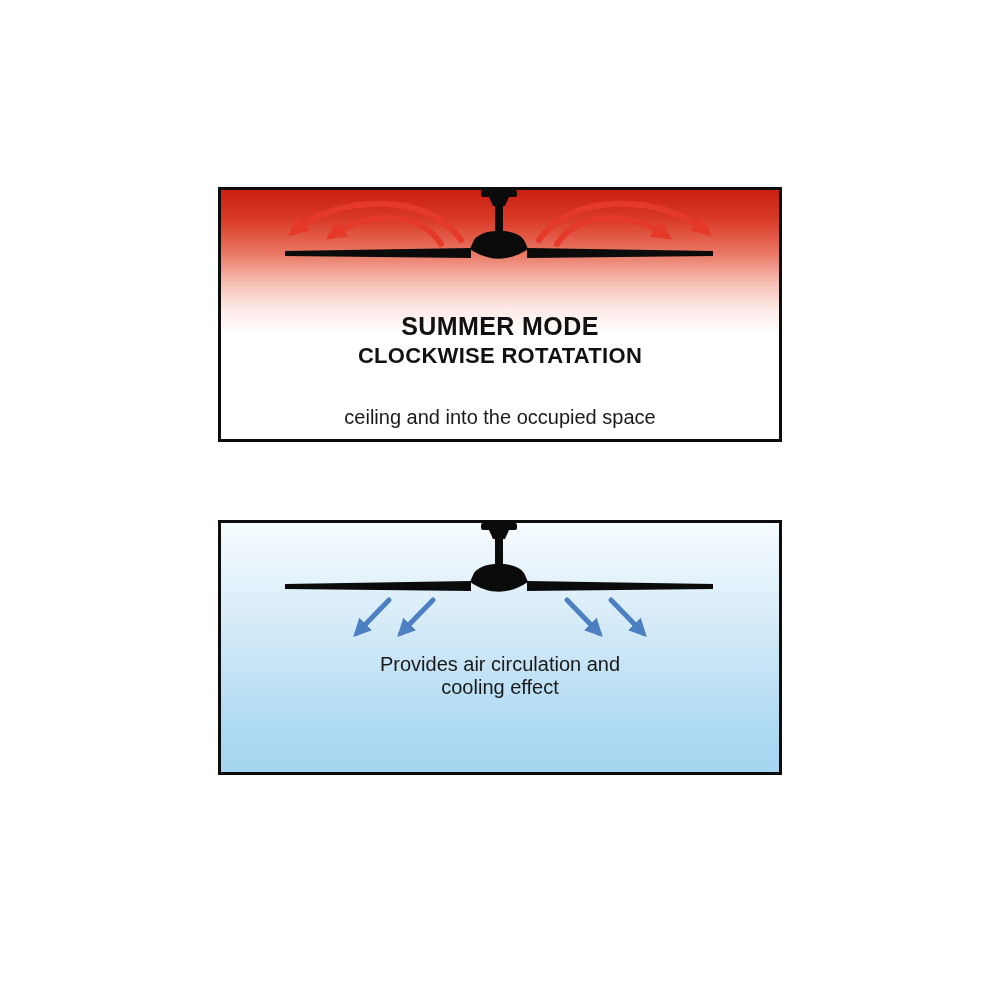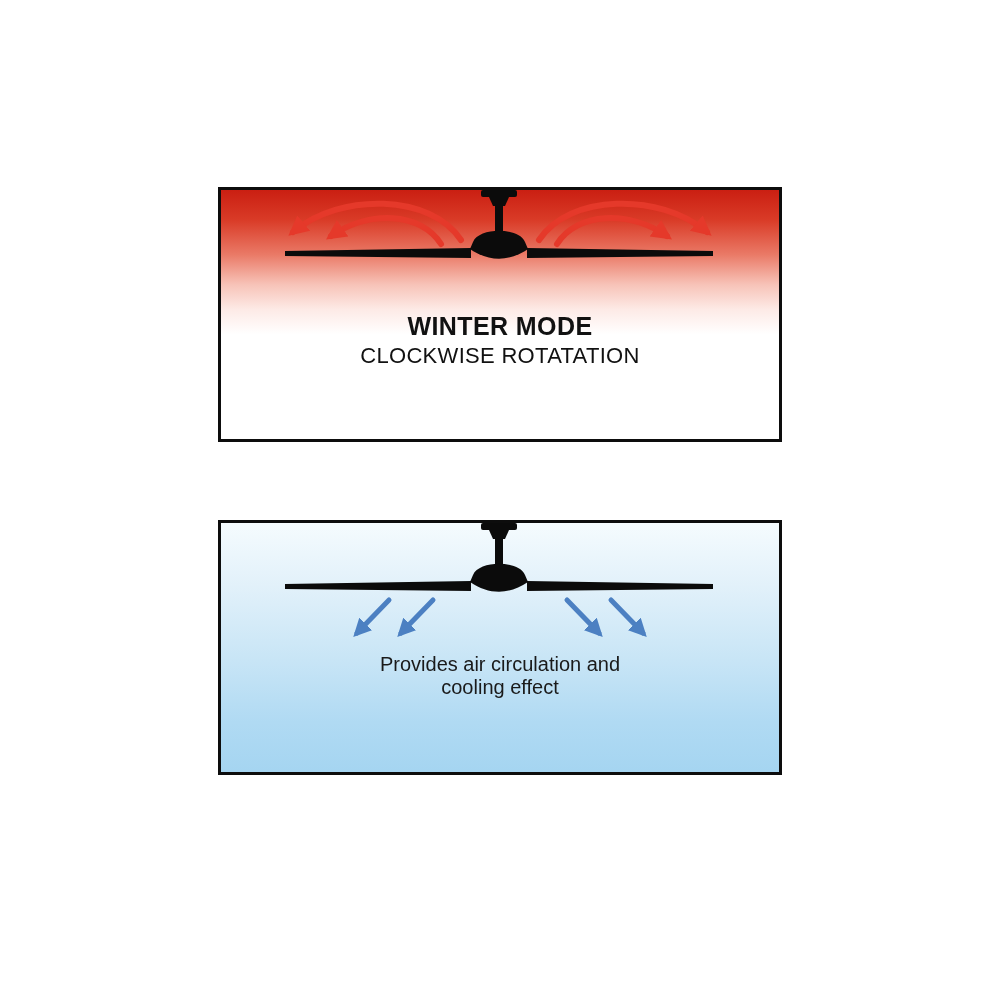--- a/index.html
+++ b/index.html
@@ -49,21 +49,21 @@
     font-weight: bold;
     letter-spacing: 0.4px;
     line-height: 1.15;
   }
   .summer-panel .title {
     margin-top: 12px;
   }
   .subtitle {
     margin: 2px 0 0 0;
     font-size: 22px;
-    font-weight: normal;
+    font-weight: bold;
     letter-spacing: 0.3px;
     line-height: 1.15;
   }
   .desc {
     margin: 15px 0 0 0;
     font-size: 20px;
     line-height: 1.17;
     color: #1a1a1a;
   }
   .summer-panel .desc {
@@ -94,24 +94,25 @@
       </g>
 
       <g fill="none" stroke-width="6" stroke-linecap="round">
         <path d="M240 50 C210 4, 120 2, 72 42" marker-end="url(#headR)" stroke="#e5392a"></path>
         <path d="M220 54 C200 22, 148 20, 110 46" marker-end="url(#headR)" stroke="#e5392a"></path>
         <path d="M318 50 C348 4, 438 2, 486 42" marker-end="url(#headR)" stroke="#e5392a"></path>
         <path d="M336 54 C356 22, 408 20, 446 46" marker-end="url(#headR)" stroke="#e5392a"></path>
       </g>
     </svg>
 
-    <h2 class="title">WINTER MODE</h2>
+    <h2 class="title">SUMMER MODE</h2>
     <div class="subtitle">CLOCKWISE ROTATATION</div>
     <p class="desc">
       <br>
+      <span>ceiling and into the occupied space</span>
     </p>
   </section>
 
   <section class="panel summer-panel">
 
     <svg class="diagram" viewBox="0 0 558 120" aria-hidden="true">
       <defs>
         <marker id="headB" viewBox="0 0 10 10" refX="7" refY="5" markerWidth="18" markerHeight="18" orient="auto" markerUnits="userSpaceOnUse">
           <path d="M0,0 L10,5 L0,10 Z" fill="#4c80c2"></path>
         </marker>

